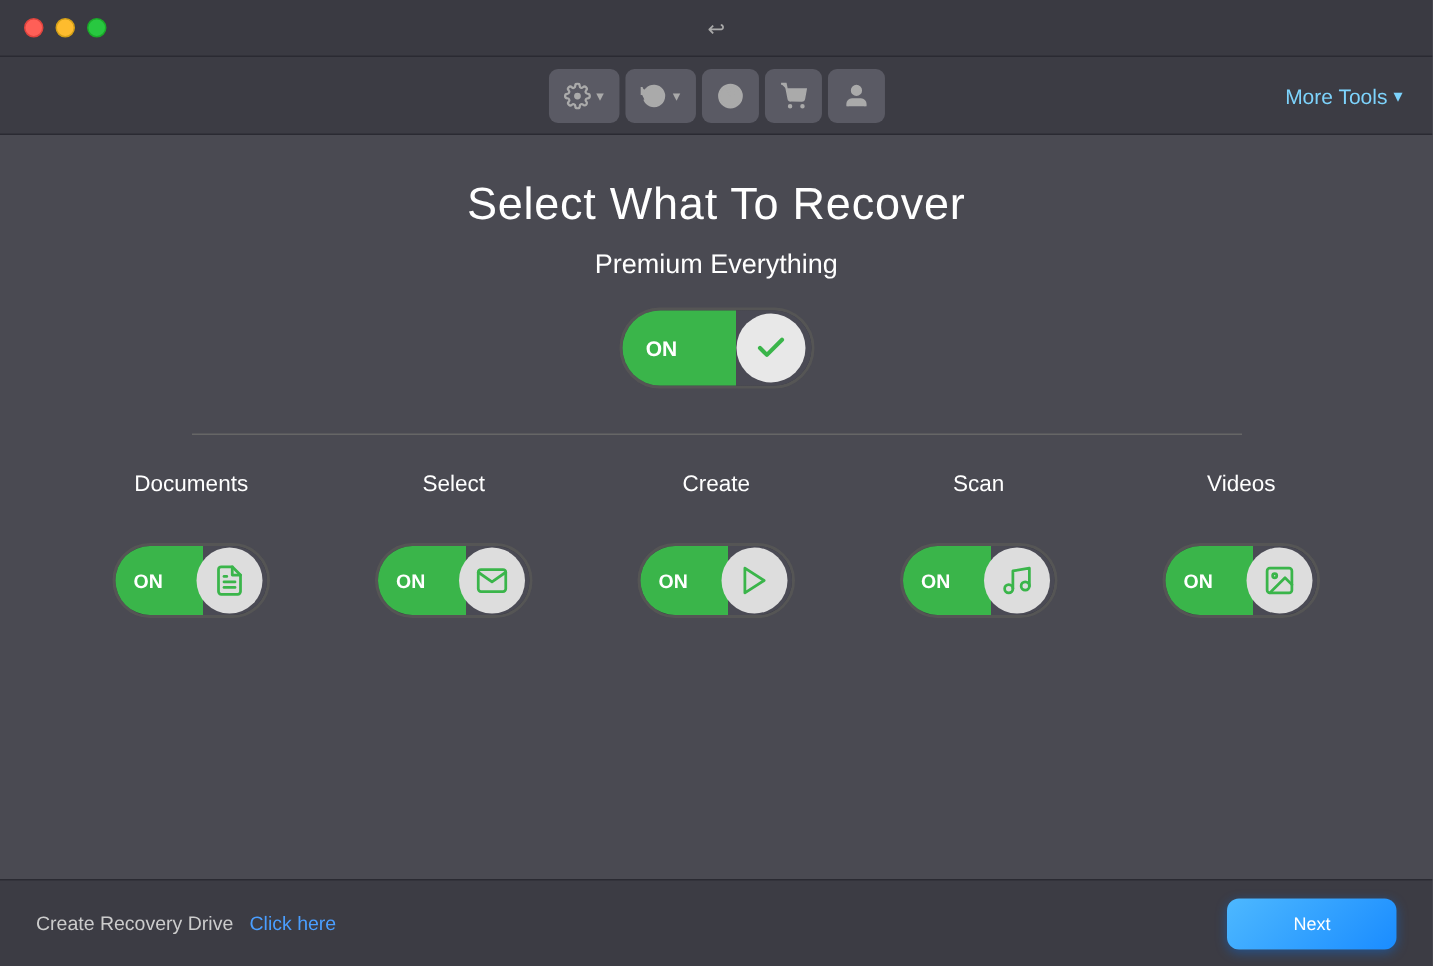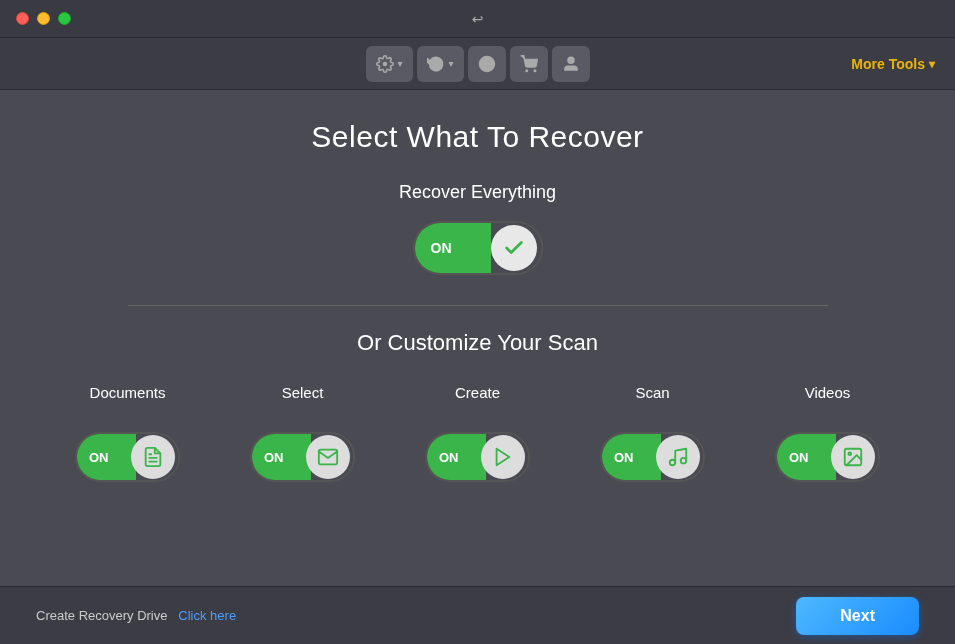--- a/index.html
+++ b/index.html
@@ -91,42 +91,41 @@
       width: 18px;
       height: 18px;
       fill: #aaa;
     }
 
     .more-tools {
       position: absolute;
       right: 20px;
       top: 50%;
       transform: translateY(-50%);
-      color: #eab308;
+      color: #7dd3fc;
       font-size: 14px;
       cursor: pointer;
       display: flex;
       align-items: center;
       gap: 4px;
-      font-weight: bold;
     }
 
     
     .main {
       padding: 30px 40px 20px;
       display: flex;
       flex-direction: column;
       align-items: center;
     }
 
     .page-title {
       font-size: 30px;
       font-weight: 300;
       color: #fff;
-      margin-bottom: 28px;
+      margin-bottom: 12px;
       letter-spacing: 0.5px;
     }
 
     .recover-everything-label {
       font-size: 18px;
       color: #fff;
       margin-bottom: 18px;
     }
 
     
@@ -273,43 +272,43 @@
     
     .bottom-bar {
       position: absolute;
       bottom: 0;
       left: 0;
       right: 0;
       height: 58px;
       background: #3c3c44;
       display: flex;
       align-items: center;
-      padding: 0 36px;
+      padding: 0 24px;
       justify-content: space-between;
       border-top: 1px solid #2a2a32;
     }
 
     .create-recovery {
       font-size: 13px;
       color: #ccc;
     }
 
     .create-recovery a {
       color: #4a9eff;
       text-decoration: none;
       cursor: pointer;
     }
 
     .next-btn {
       background: linear-gradient(135deg, #4db8ff, #1a8cff);
       border: none;
       border-radius: 8px;
       color: #fff;
-      font-size: 16px;
-      font-weight: 700;
+      font-size: 12px;
+      font-weight: 400;
       padding: 10px 44px;
       cursor: pointer;
       box-shadow: 0 2px 8px rgba(0,120,255,0.4);
     }
   </style>
 </head>
 <body>
 
 <div class="titlebar">
   <div class="traffic-lights">
@@ -361,37 +360,36 @@
   </div>
   <div class="more-tools">
     <span>More Tools</span>
     <span style="font-size:12px;">▾</span>
   </div>
 </div>
 
 <div class="main">
   <h1 class="page-title">Select What To Recover</h1>
 
-  <div class="recover-everything-label">Recover Everything</div>
+  <div class="recover-everything-label">Premium Everything</div>
 
   <div class="big-toggle-container">
     <div class="big-toggle">
       <div class="track"></div>
       <span class="on-label">ON</span>
       <div class="knob">
         <svg viewBox="0 0 24 24" fill="none" stroke="#3ab54a" stroke-width="3" stroke-linecap="round" stroke-linejoin="round">
           <polyline points="20 6 9 17 4 12"></polyline>
         </svg>
       </div>
     </div>
   </div>
 
   <div class="divider"></div>
 
-  <div class="customize-label">Or Customize Your Scan</div>
 
   <div class="categories">
 
     <div class="category">
       <div class="category-label">Documents</div>
       <div class="small-toggle">
         <div class="track"></div>
         <span class="on-label">ON</span>
         <div class="knob">
           <svg viewBox="0 0 24 24" fill="none" stroke="#3ab54a" stroke-width="2" stroke-linecap="round" stroke-linejoin="round">

